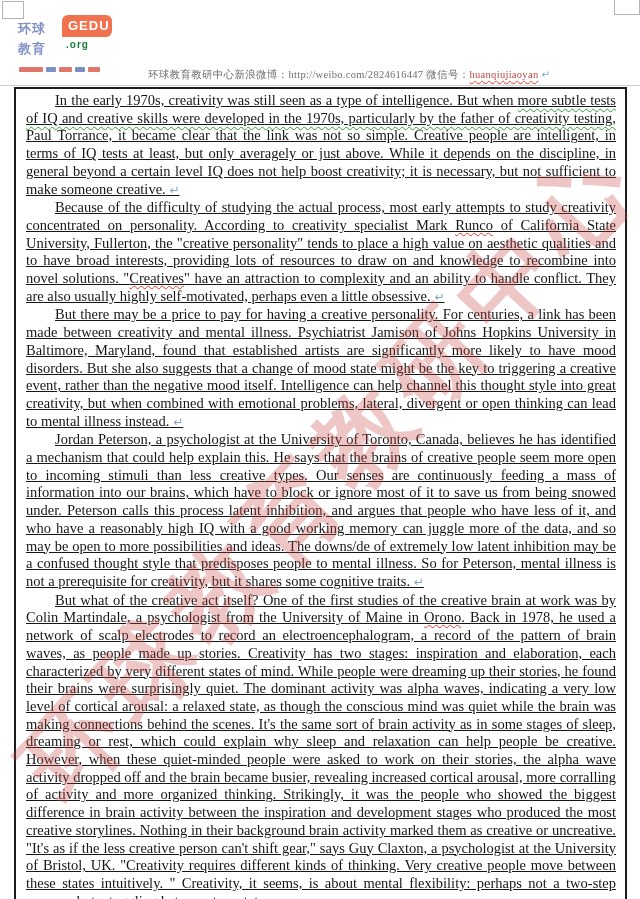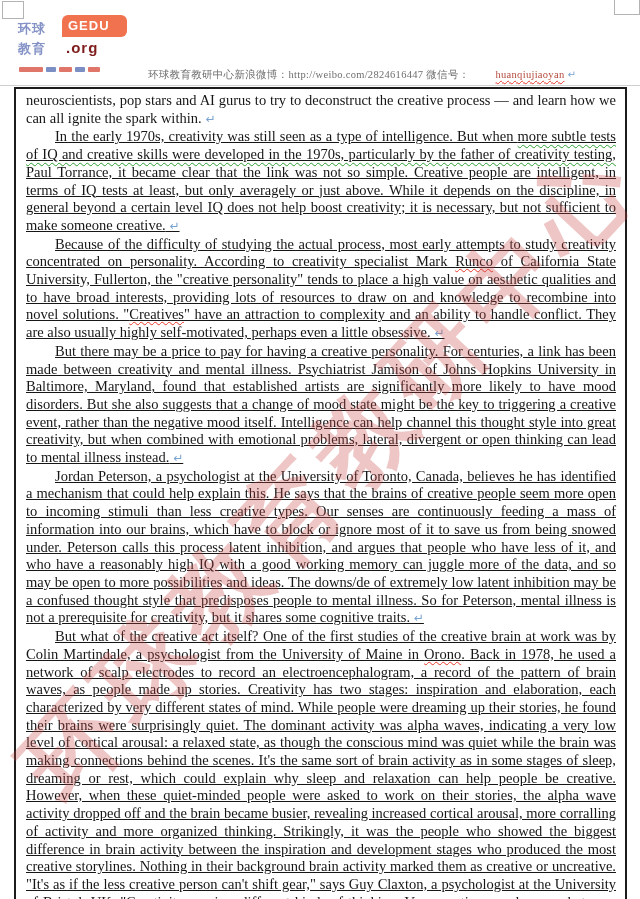--- a/index.html
+++ b/index.html
@@ -13,36 +13,36 @@
   .corner.tr{left:614px;top:-3px;width:24px;height:16px;}
 
   
   .logo{position:absolute;left:18px;top:15px;width:115px;height:62px;}
   .logo-cn{
     position:absolute;left:0;top:4px;color:#8492c6;font-weight:bold;
     font-family:"Liberation Sans",sans-serif;font-size:13px;line-height:20px;letter-spacing:1px;
   }
   .logo-bubble{
     position:absolute;left:44px;top:0;background:#f0724e;color:#fff;font-weight:bold;
-    font-family:"Liberation Sans",sans-serif;font-size:13px;padding:3px 17px 4px 6px;
+    font-family:"Liberation Sans",sans-serif;font-size:13px;padding:3px 2px 4px 6px;
     border-radius:6px 6px 6px 0;letter-spacing:1px;
   }
   .logo-org{
-    position:absolute;left:48px;top:24px;color:#7f1d1d;font-weight:bold;
-    font-family:"Liberation Sans",sans-serif;font-size:15px;letter-spacing:1px;
+    position:absolute;left:48px;top:24px;color:#15803d;font-weight:bold;
+    font-family:"Liberation Sans",sans-serif;font-size:10px;letter-spacing:1px;
   }
   .logo-tagline{position:absolute;left:1px;top:52px;display:flex;gap:3px;}
   .logo-tagline span{display:inline-block;height:5px;border-radius:1px;}
 
   
   .header-line{
     position:absolute;left:148px;top:68px;width:480px;
     font-size:10.5px;color:#6e6e6e;white-space:nowrap;letter-spacing:0.3px;
   }
-  .header-line .wechat-id{color:#b5483c;margin-left:26px;}
+  .header-line .wechat-id{color:#b5483c;}
   .header-rule{position:absolute;left:0;top:85px;width:640px;height:1px;background:#cfcfcf;}
   .return-mark{color:#7aa3cf;font-family:"DejaVu Sans",sans-serif;font-size:10px;}
 
   
   .text-box{
     position:absolute;left:14px;top:87px;width:613px;height:812px;
     border:2px solid #1c1c1c;border-bottom:none;box-sizing:border-box;
     padding:3px 9px 0 10px;overflow:hidden;
   }
   .text-box p{
@@ -86,21 +86,20 @@
 </div>
 
 <div class="header-line">
   <span>环球教育教研中心新浪微博：</span><span>http://weibo.com/2824616447</span><span> 微信号：</span><span class="wechat-id wavy-red">huanqiujiaoyan</span>
   <span class="return-mark">↵</span>
 </div>
 <div class="header-rule"></div>
 
 <div class="text-box">
   <div>
-      <p><span>neuroscientists, pop stars and AI gurus to try to deconstruct the creative process — and learn how we can all ignite the spark within.</span><span class="pilcrow"> ↵</span></p>
       <p class="indent"><span>In the early 1970s, creativity was still seen as a type of intelligence. But when </span><span class="wavy-green">more subtle tests of IQ and creative skills were developed in the 1970s, particularly by the father of creativity testing,</span><span> Paul Torrance, it became clear that the link was not so simple. Creative people are intelligent, in terms of IQ tests at least, but only averagely or just above. While it depends on the discipline, in general beyond a certain level IQ does not help boost creativity; it is necessary, but not sufficient to make someone creative.</span><span class="pilcrow"> ↵</span></p>
       <p class="indent"><span>Because of the difficulty of studying the actual process, most early attempts to study creativity concentrated on personality. According to creativity specialist Mark </span><span class="wavy-red">Runco</span><span> of California State University, Fullerton, the "creative personality" tends to place a high value on aesthetic qualities and to have broad interests, providing lots of resources to draw on and knowledge to recombine into novel solutions. "</span><span class="wavy-red">Creatives</span><span>" have an attraction to complexity and an ability to handle conflict. They are also usually highly self-motivated, perhaps even a little obsessive.</span><span class="pilcrow"> ↵</span></p>
       <p class="indent"><span>But there may be a price to pay for having a creative personality. For centuries, a link has been made between creativity and mental illness. Psychiatrist Jamison of Johns Hopkins University in Baltimore, Maryland, found that established artists are significantly more likely to have mood disorders. But she also suggests that a change of mood state might be the key to triggering a creative event, rather than the negative mood itself. Intelligence can help channel this thought style into great creativity, but when combined with emotional problems, lateral, divergent or open thinking can lead to mental illness instead.</span><span class="pilcrow"> ↵</span></p>
       <p class="indent"><span>Jordan Peterson, a psychologist at the University of Toronto, Canada, believes he has identified a mechanism that could help explain this. He says that the brains of creative people seem more open to incoming stimuli than less creative types. Our senses are continuously feeding a mass of information into our brains, which have to block or ignore most of it to save us from being snowed under. Peterson calls this process latent inhibition, and argues that people who have less of it, and who have a reasonably high IQ with a good working memory can juggle more of the data, and so may be open to more possibilities and ideas. The downs/de of extremely low latent inhibition may be a confused thought style that predisposes people to mental illness. So for Peterson, mental illness is not a prerequisite for creativity, but it shares some cognitive traits.</span><span class="pilcrow"> ↵</span></p>
       <p class="indent"><span>But what of the creative act itself? One of the first studies of the creative brain at work was by Colin Martindale, a psychologist from the University of Maine in </span><span class="wavy-red">Orono</span><span>. Back in 1978, he used a network of scalp electrodes to record an electroencephalogram, a record of the pattern of brain waves, as people made up stories. Creativity has two stages: inspiration and elaboration, each characterized by very different states of mind. While people were dreaming up their stories, he found their brains were surprisingly quiet. The dominant activity was alpha waves, indicating a very low level of cortical arousal: a relaxed state, as though the conscious mind was quiet while the brain was making connections behind the scenes. It's the same sort of brain activity as in some stages of sleep, dreaming or rest, which could explain why sleep and relaxation can help people be creative. However, when these quiet-minded people were asked to work on their stories, the alpha wave activity dropped off and the brain became busier, revealing increased cortical arousal, more corralling of activity and more organized thinking. Strikingly, it was the people who showed the biggest difference in brain activity between the inspiration and development stages who produced the most creative storylines. Nothing in their background brain activity marked them as creative or uncreative. "It's as if the less creative person can't shift gear," says Guy Claxton, a psychologist at the University of Bristol, UK. "Creativity requires different kinds of thinking. Very creative people move between these states intuitively. " Creativity, it seems, is about mental flexibility: perhaps not a two-step process, but a toggling between two states.</span></p>
     </div>
 </div>
 
 <div class="watermark" style="color: rgb(200, 70, 70);">环球教育教研中心</div>
 

